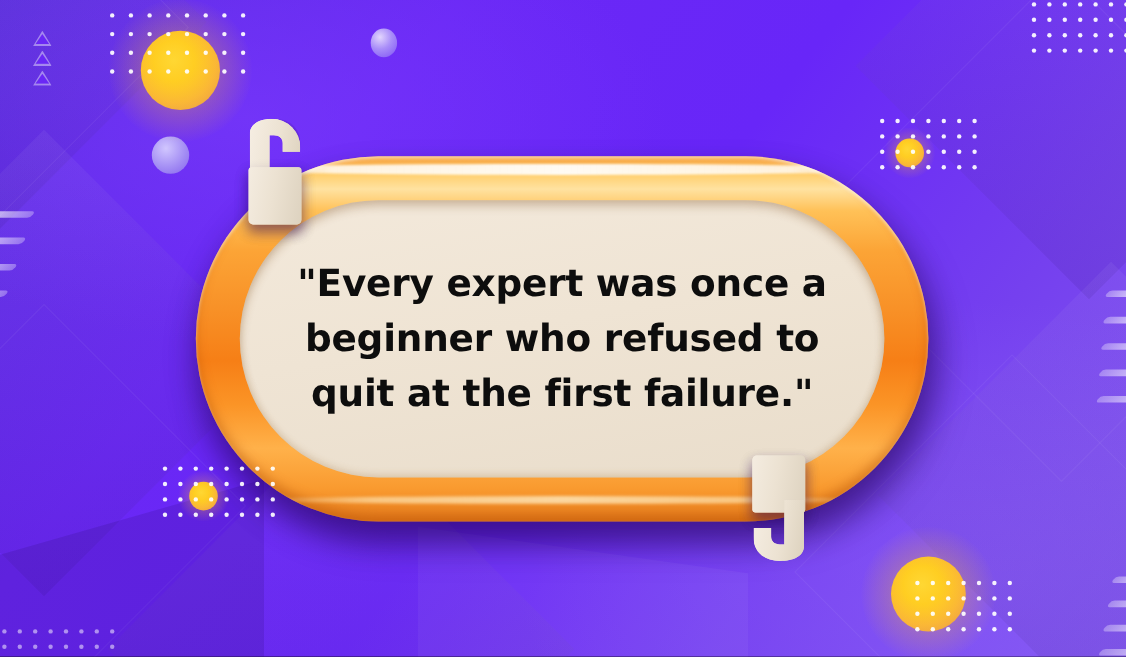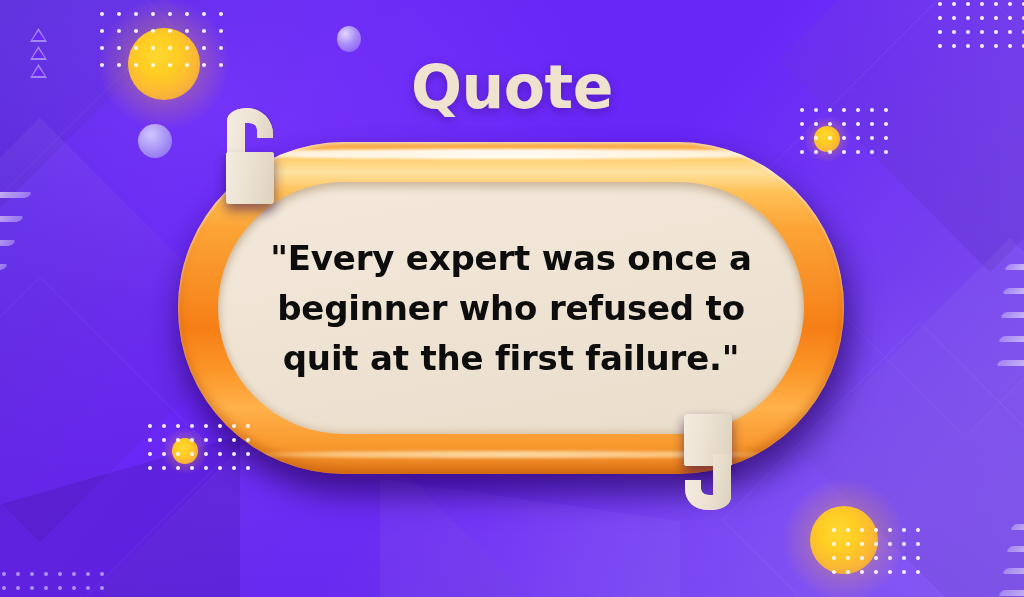--- a/index.html
+++ b/index.html
@@ -471,21 +471,20 @@
       <i></i>
     <i></i>
       <i></i>
       <i></i>
       <i></i>
       <i></i>
       <i></i>
       <i></i>
   </div>
 
-  <div class="title">Quote</div>
 
   <div class="card-wrap">
     <div class="card-shadow"></div>
 
     <div class="frame">
       <div class="frame-hi"></div>
       <div class="frame-hi2"></div>
     </div>
 
     <div class="panel">

